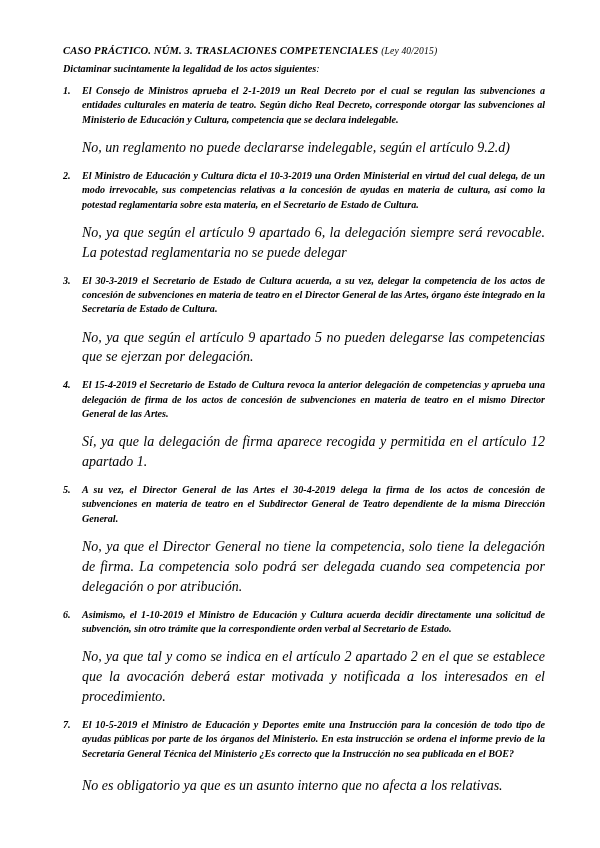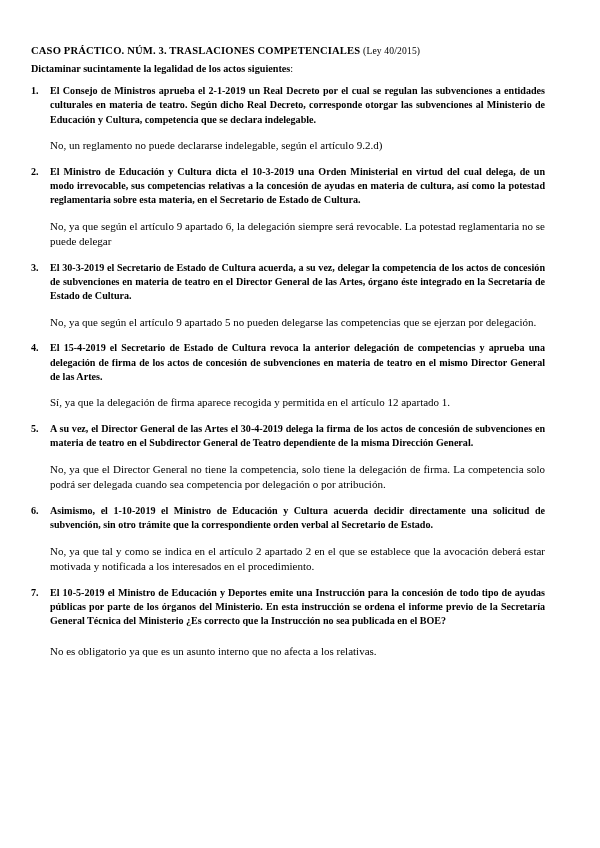--- a/index.html
+++ b/index.html
@@ -13,22 +13,23 @@
     height: 848px;
     font-family: "Liberation Serif", "DejaVu Serif", serif;
     color: #000000;
     -webkit-font-smoothing: none;
   }
 
   .page {
     box-sizing: border-box;
     width: 600px;
     height: 848px;
-    padding: 44px 55px 20px 26px;
+    padding: 44px 55px 20px 58px;
     background: #ffffff;
+    font-style: italic;
   }
 
   .doc-title {
     font-size: 10.6px;
     font-weight: bold;
     letter-spacing: 0.15px;
     line-height: 1.25;
     margin: 0 0 6px 5px;
   }
   .doc-title .law-ref {
@@ -71,21 +72,21 @@
     position: absolute;
     left: 0;
     top: 0;
     font-weight: bold;
     font-size: 10.1px;
   }
 
   .item-answer {
     margin: 0 0 0 24px;
     padding: 0;
-    font-size: 11px;
+    font-size: 14px;
     font-weight: normal;
     line-height: 1.42;
     text-align: justify;
     text-justify: inter-word;
   }
 
   .spacer-sm { height: 9px; }
   .spacer-md { height: 13px; }
 
   .item + .item { margin-top: 11px; }

